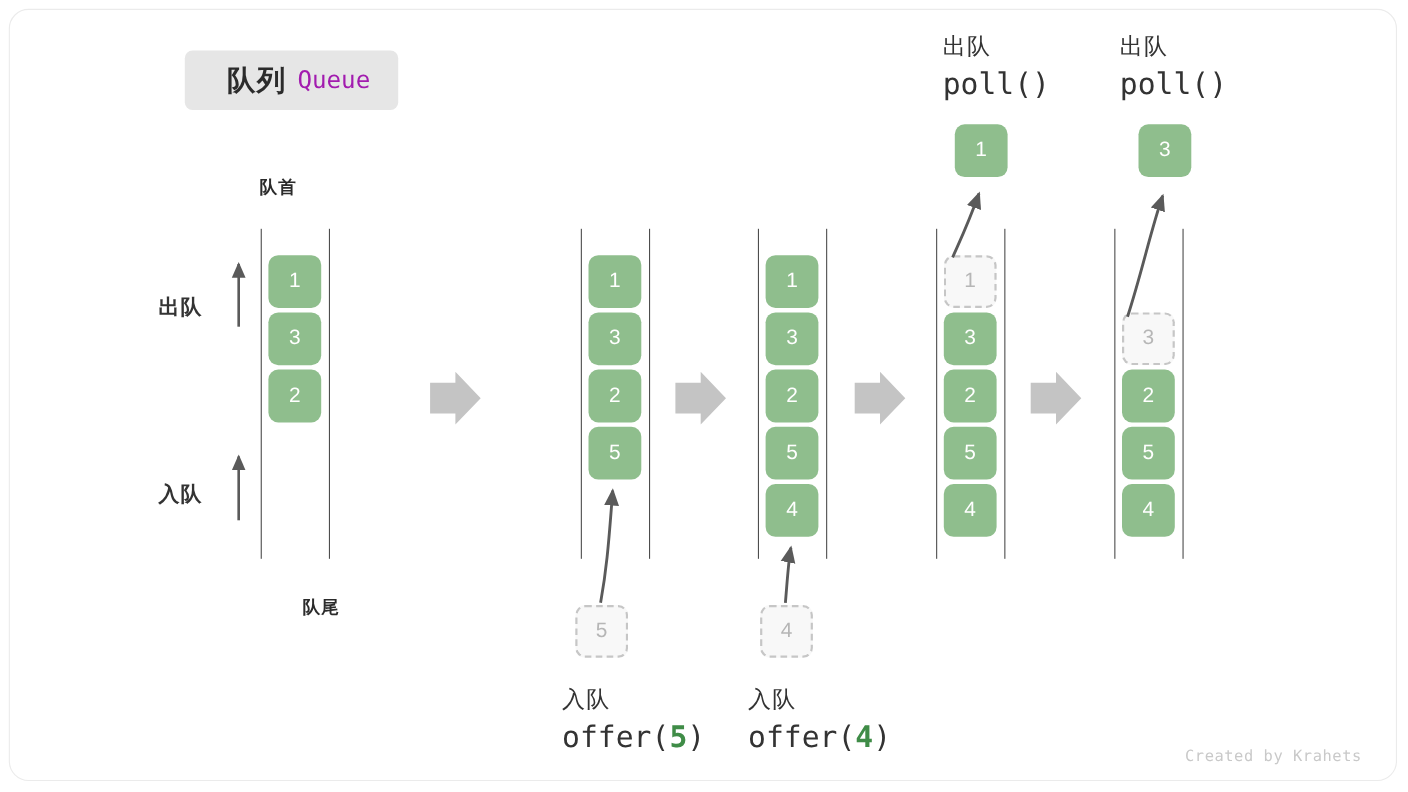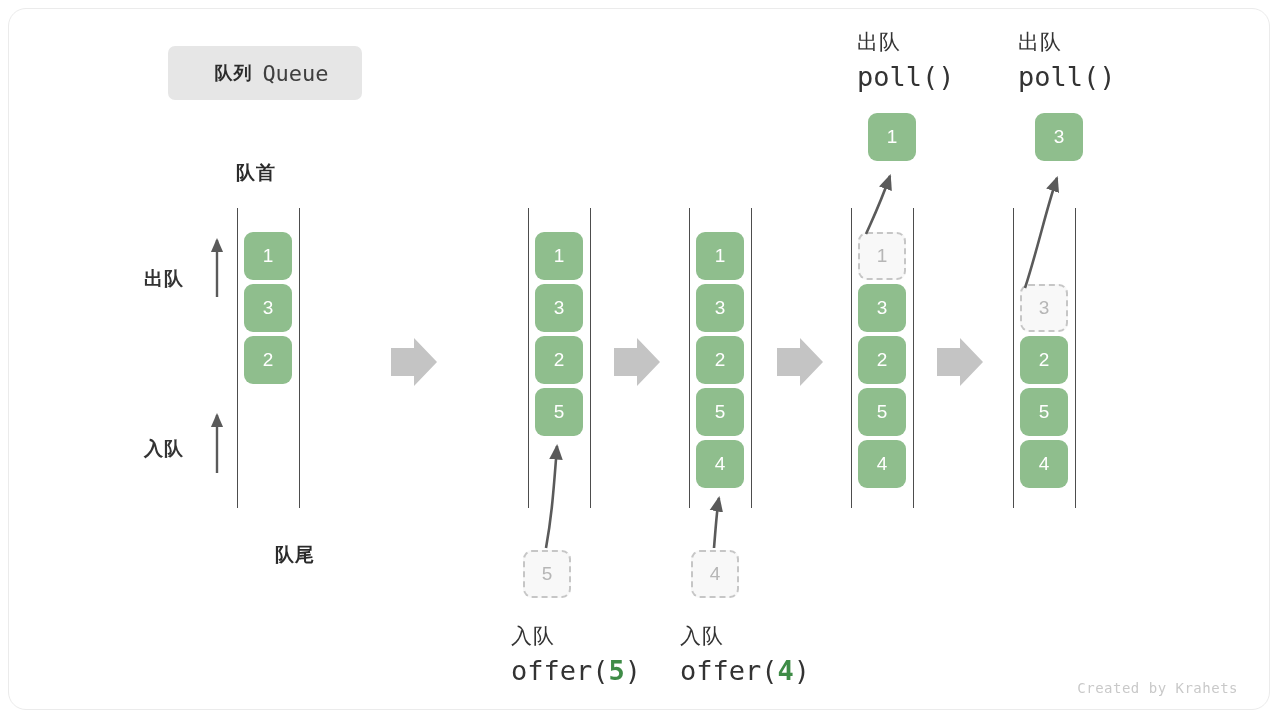--- a/index.html
+++ b/index.html
@@ -38,30 +38,30 @@
     width: 194px;
     height: 54px;
     background: #e6e6e6;
     border-radius: 7px;
     display: flex;
     align-items: center;
     justify-content: center;
     gap: 10px;
   }
   .title-cn {
-    font-size: 18px;
+    font-size: 26px;
     font-weight: bold;
     color: #2b2b2b;
     letter-spacing: 1px;
     margin-left: 13px;
   }
   .title-en {
     font-family: "DejaVu Sans Mono", "Liberation Mono", monospace;
     font-size: 22px;
-    color: #404040;
+    color: #a21caf;
   }
 
   
   .queue-col {
     position: absolute;
   }
   .rail {
     position: absolute;
     top: 0;
     width: 1px;
@@ -101,21 +101,21 @@
     color: #ffffff;
     display: flex;
     align-items: center;
     justify-content: center;
     font-size: 19px;
   }
 
   
   .edge-label {
     position: absolute;
-    font-size: 19px;
+    font-size: 16px;
     font-weight: bold;
     color: #2b2b2b;
     letter-spacing: 1px;
     white-space: nowrap;
   }
 
   
   .dir-label {
     position: absolute;
     font-size: 19px;

